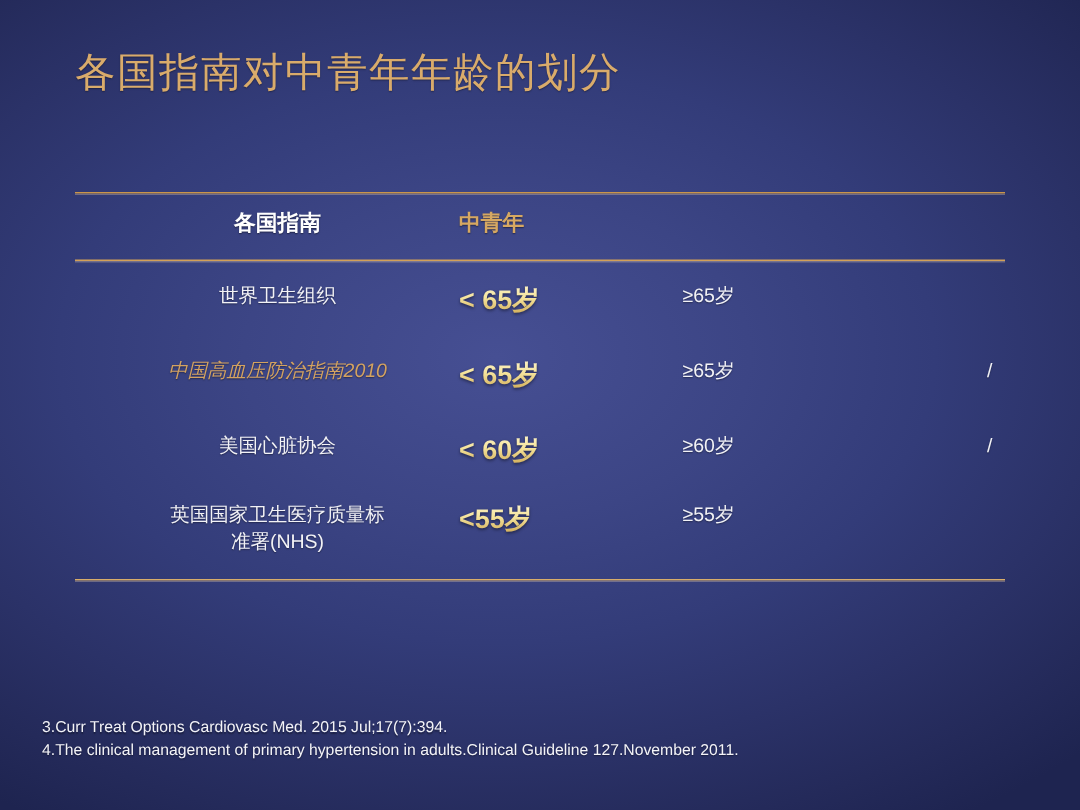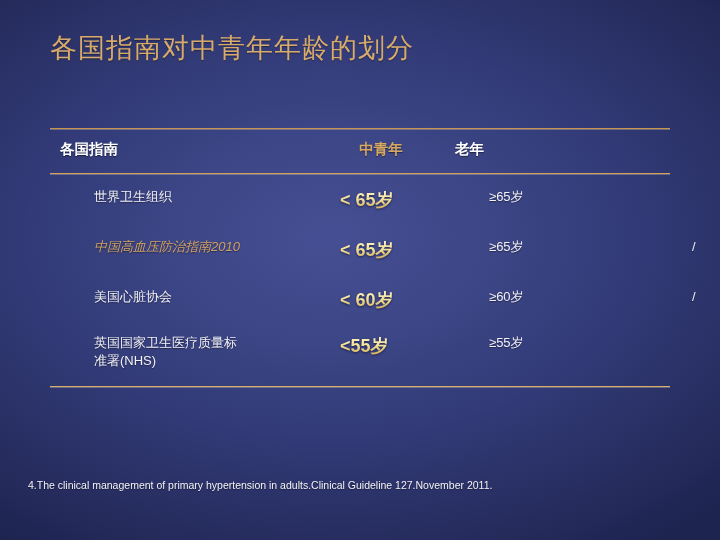--- a/index.html
+++ b/index.html
@@ -61,43 +61,42 @@
   .trow.body   { height: 50px; }
   .trow.body.tall { height: 62px; }
 
   .cell {
     position: absolute;
     top: 0;
     white-space: pre-line;
     line-height: 1.35;
   }
 
-  .c1 { left: 10px;  width: 250px; }
+  .c1 { left: 10px;  width: 250px; text-align: center; }
   .c2 { left: 256px; width: 150px; }
   .c3 { left: 405px; width: 120px; }
   .c4 { left: 530px; width: 90px;  }
 
   
   .trow.header .cell {
     top: 11px;
     font-size: 14.5px;
     font-weight: bold;
     color: #ffffff;
     text-shadow: 0 1px 1px rgba(0,0,0,0.45);
   }
-  .trow.header .c2 { color: #d6a862; text-align: center; }
+  .trow.header .c2 { color: #d6a862; }
 
   
   .trow.body .cell {
     top: 14px;
     font-size: 13px;
     font-weight: normal;
     color: #f2f2f6;
     text-shadow: 0 1px 1px rgba(0,0,0,0.4);
-    margin-left: 34px;
   }
   .trow.body.tall .cell { top: 10px; }
 
   .trow.body .c2 {
     font-size: 18px;
     font-weight: bold;
     color: #f6e6a8;
     background: linear-gradient(180deg, #fdf6d2 0%, #f5e39b 45%, #c9a049 100%);
     -webkit-background-clip: text;
     background-clip: text;
@@ -141,21 +140,20 @@
 
   <div id="title">各国指南对中青年年龄的划分</div>
 
   <div id="table-wrap">
 
     <div class="rule top"></div>
 
     <div class="trow header">
       <div class="cell c1">各国指南</div>
       <div class="cell c2">中青年</div>
-      <div class="cell c3">老年</div>
     </div>
 
     <div class="rule head"></div>
 
     <div class="trow body">
       <div class="cell c1">世界卫生组织</div>
       <div class="cell c2">&lt; 65岁</div>
       <div class="cell c3">≥65岁</div>
       <div class="cell c4"></div>
     </div>
@@ -180,16 +178,17 @@
       <div class="cell c2">&lt;55岁</div>
       <div class="cell c3">≥55岁</div>
       <div class="cell c4"></div>
     </div>
 
     <div class="rule bottom"></div>
 
   </div>
 
   <div id="footnotes">
+    <div class="fn">3.Curr Treat Options Cardiovasc Med. 2015 Jul;17(7):394.</div>
     <div class="fn">4.The clinical management of primary hypertension in adults.Clinical Guideline 127.November 2011.</div>
   </div>
 
 </div>
 
 </body></html>

